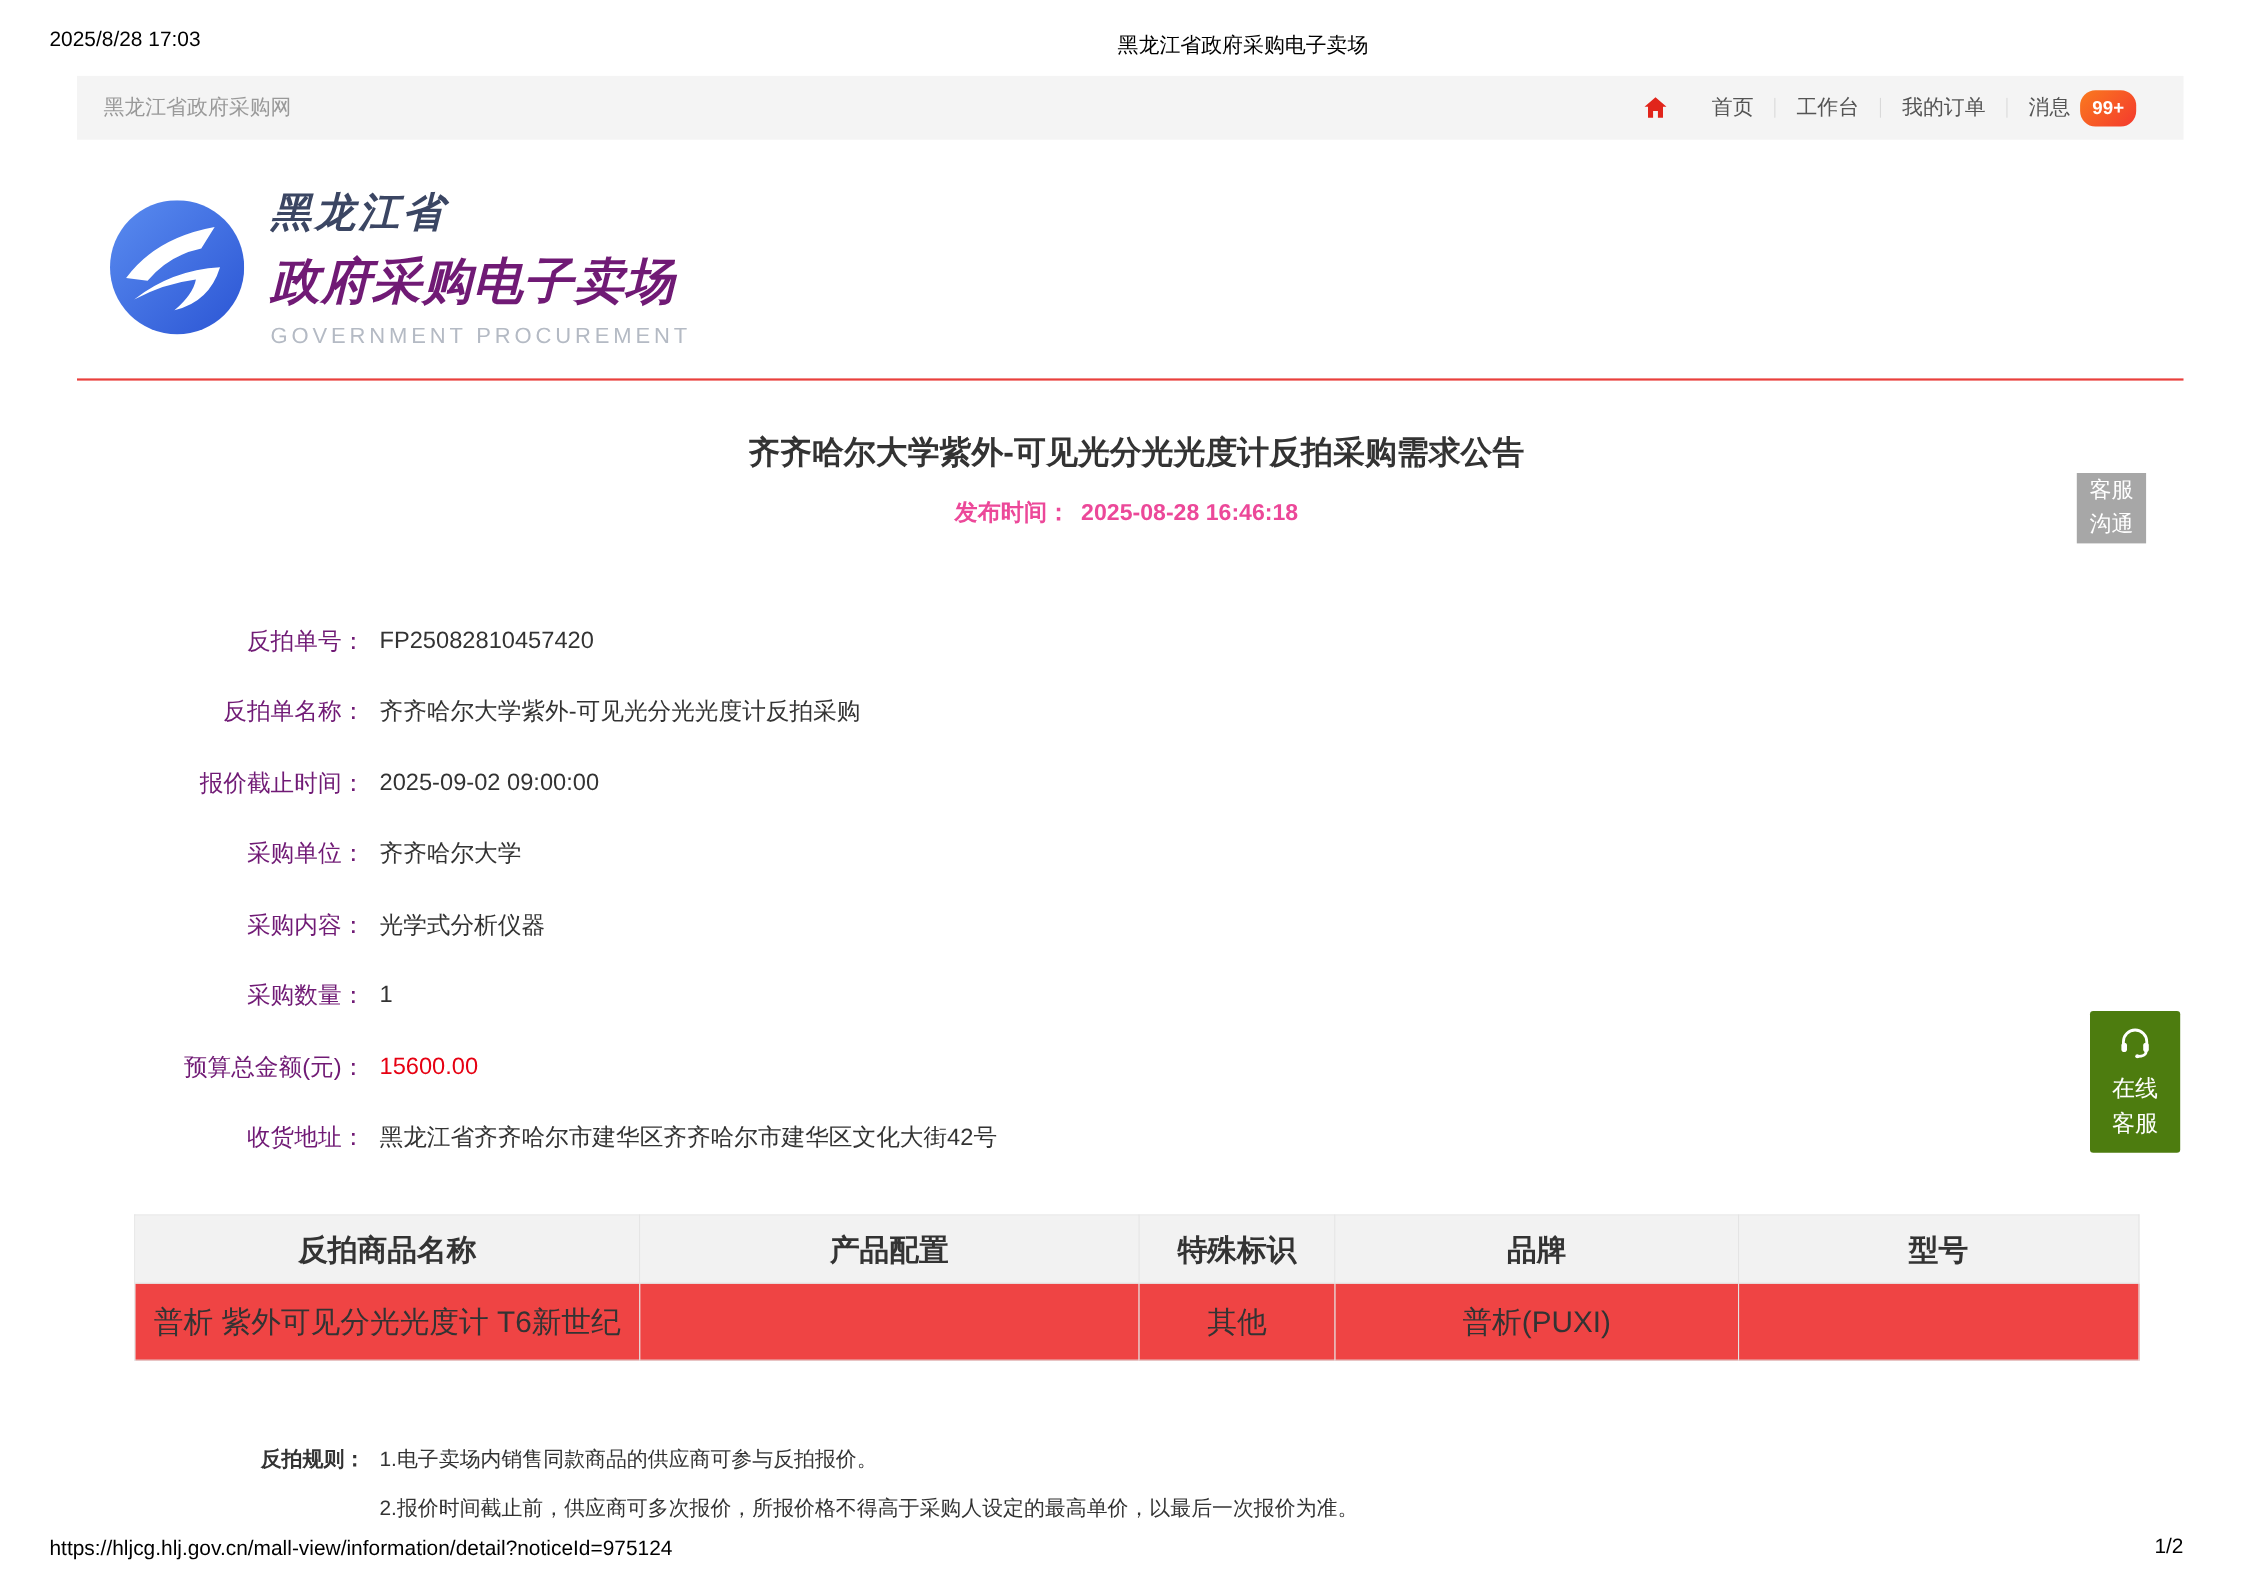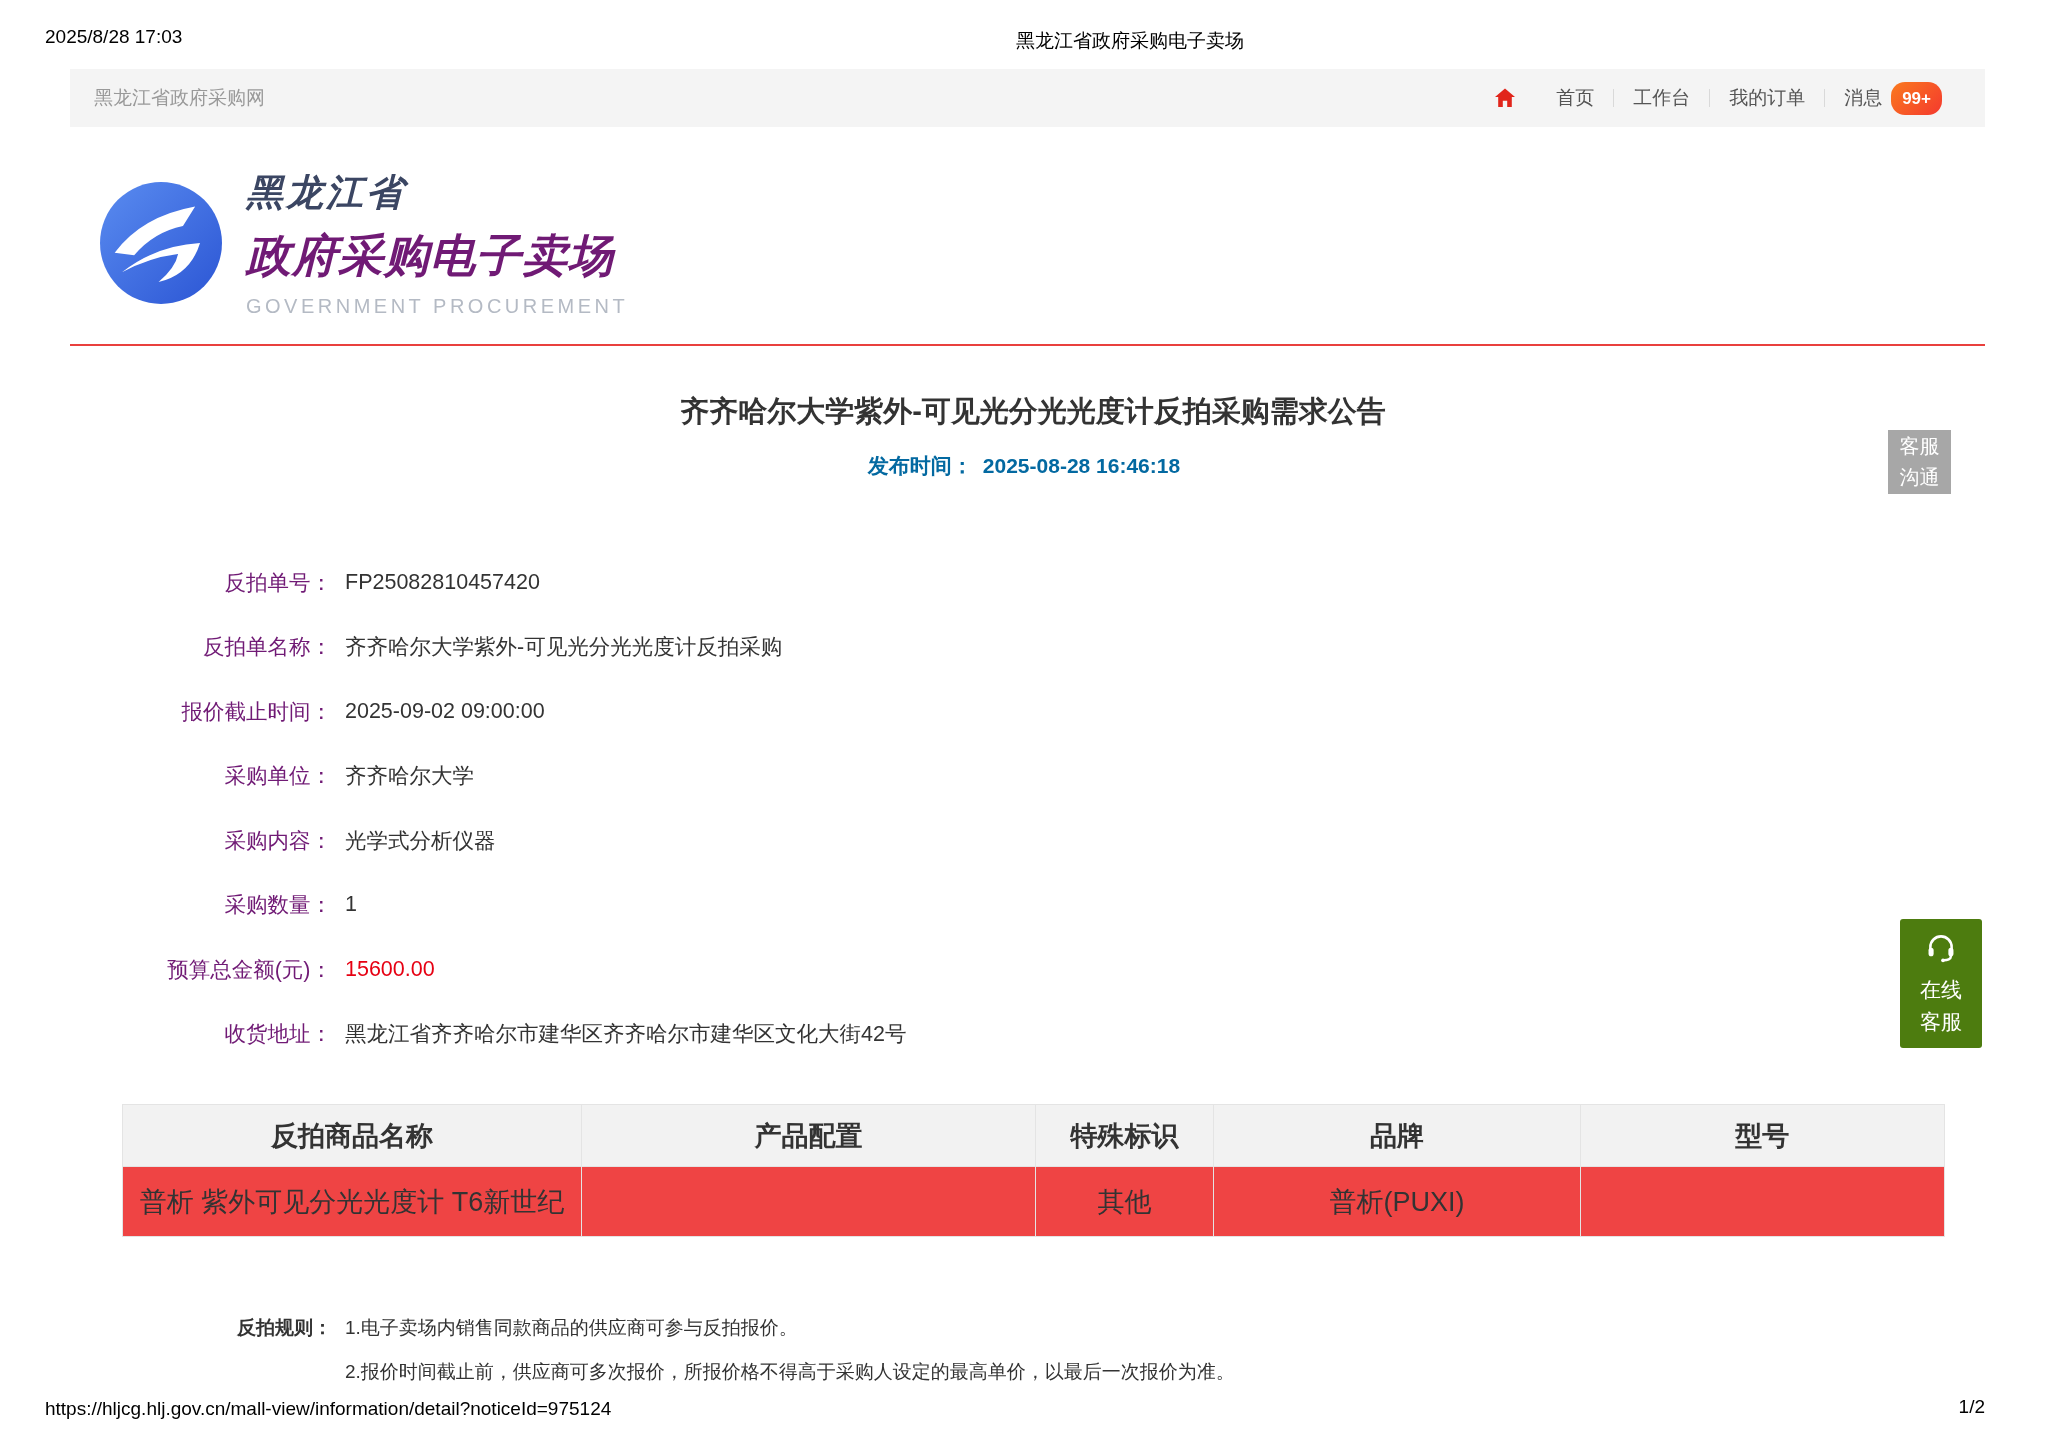--- a/index.html
+++ b/index.html
@@ -27,21 +27,21 @@
   .logo-circle { width:122px; height:122px; }
   .logo-text { margin-left:24px; }
   .logo-line1 { font-size:37px; font-weight:bold; font-style:italic; color:#3b4663; letter-spacing:3px; }
   .logo-line2 { font-size:45px; font-weight:bold; font-style:italic; color:#701a75; letter-spacing:1px; margin-top:8px; }
   .logo-line3 { font-size:20px; color:#b4bac4; letter-spacing:3.5px; margin-top:9px; }
 
   .red-line { position:absolute; left:70px; top:344px; width:1915px; height:2px; background:#e9403d; }
 
   
   .notice-title { position:absolute; left:0; right:0; top:392px; text-align:center; font-size:29px; font-weight:bold; color:#333;padding-left:18px; }
-  .publish-line { position:absolute; left:0; right:0; top:452px; text-align:center; font-size:21px; font-weight:bold; color:#0369a1; }
+  .publish-line { position:absolute; left:0; right:0; top:452px; text-align:center; font-size:21px; font-weight:bold; color:#ec4899; }
   .publish-line .gap { display:inline-block; width:10px; }
 
   
   .kefu-btn { position:absolute; left:1888px; top:430px; width:63px; height:64px; background:#a7a7a7; color:#fff; font-size:20px; line-height:1.55; display:flex; flex-direction:column; align-items:center; justify-content:center; cursor:pointer; }
   .online-btn { position:absolute; left:1900px; top:919px; width:82px; height:129px; background:#4d7c0f; border-radius:3px; color:#fff; font-size:21px; line-height:1.5; display:flex; flex-direction:column; align-items:center; justify-content:center; cursor:pointer; }
   .headset-icon { width:34px; height:34px; margin-bottom:10px; }
 
   
   .fields { position:absolute; left:70px; top:550px; }
   .field-row { display:flex; align-items:center; height:64.5px; font-size:21.5px; }

